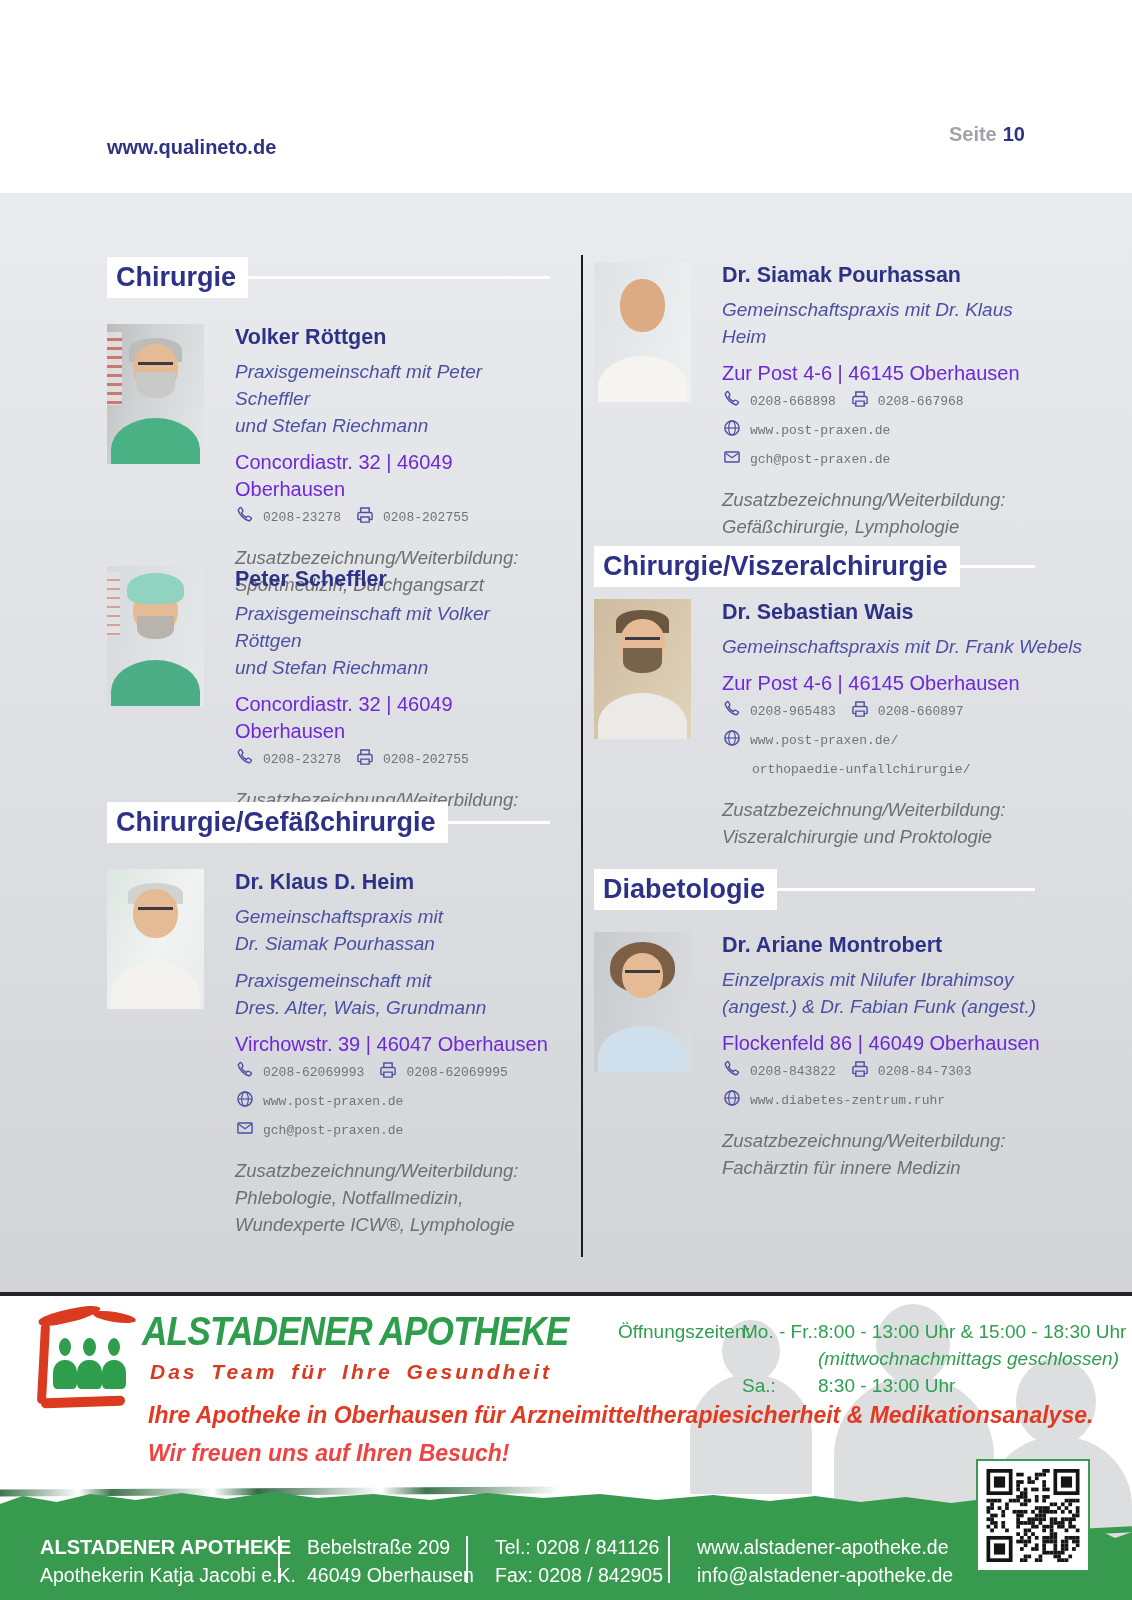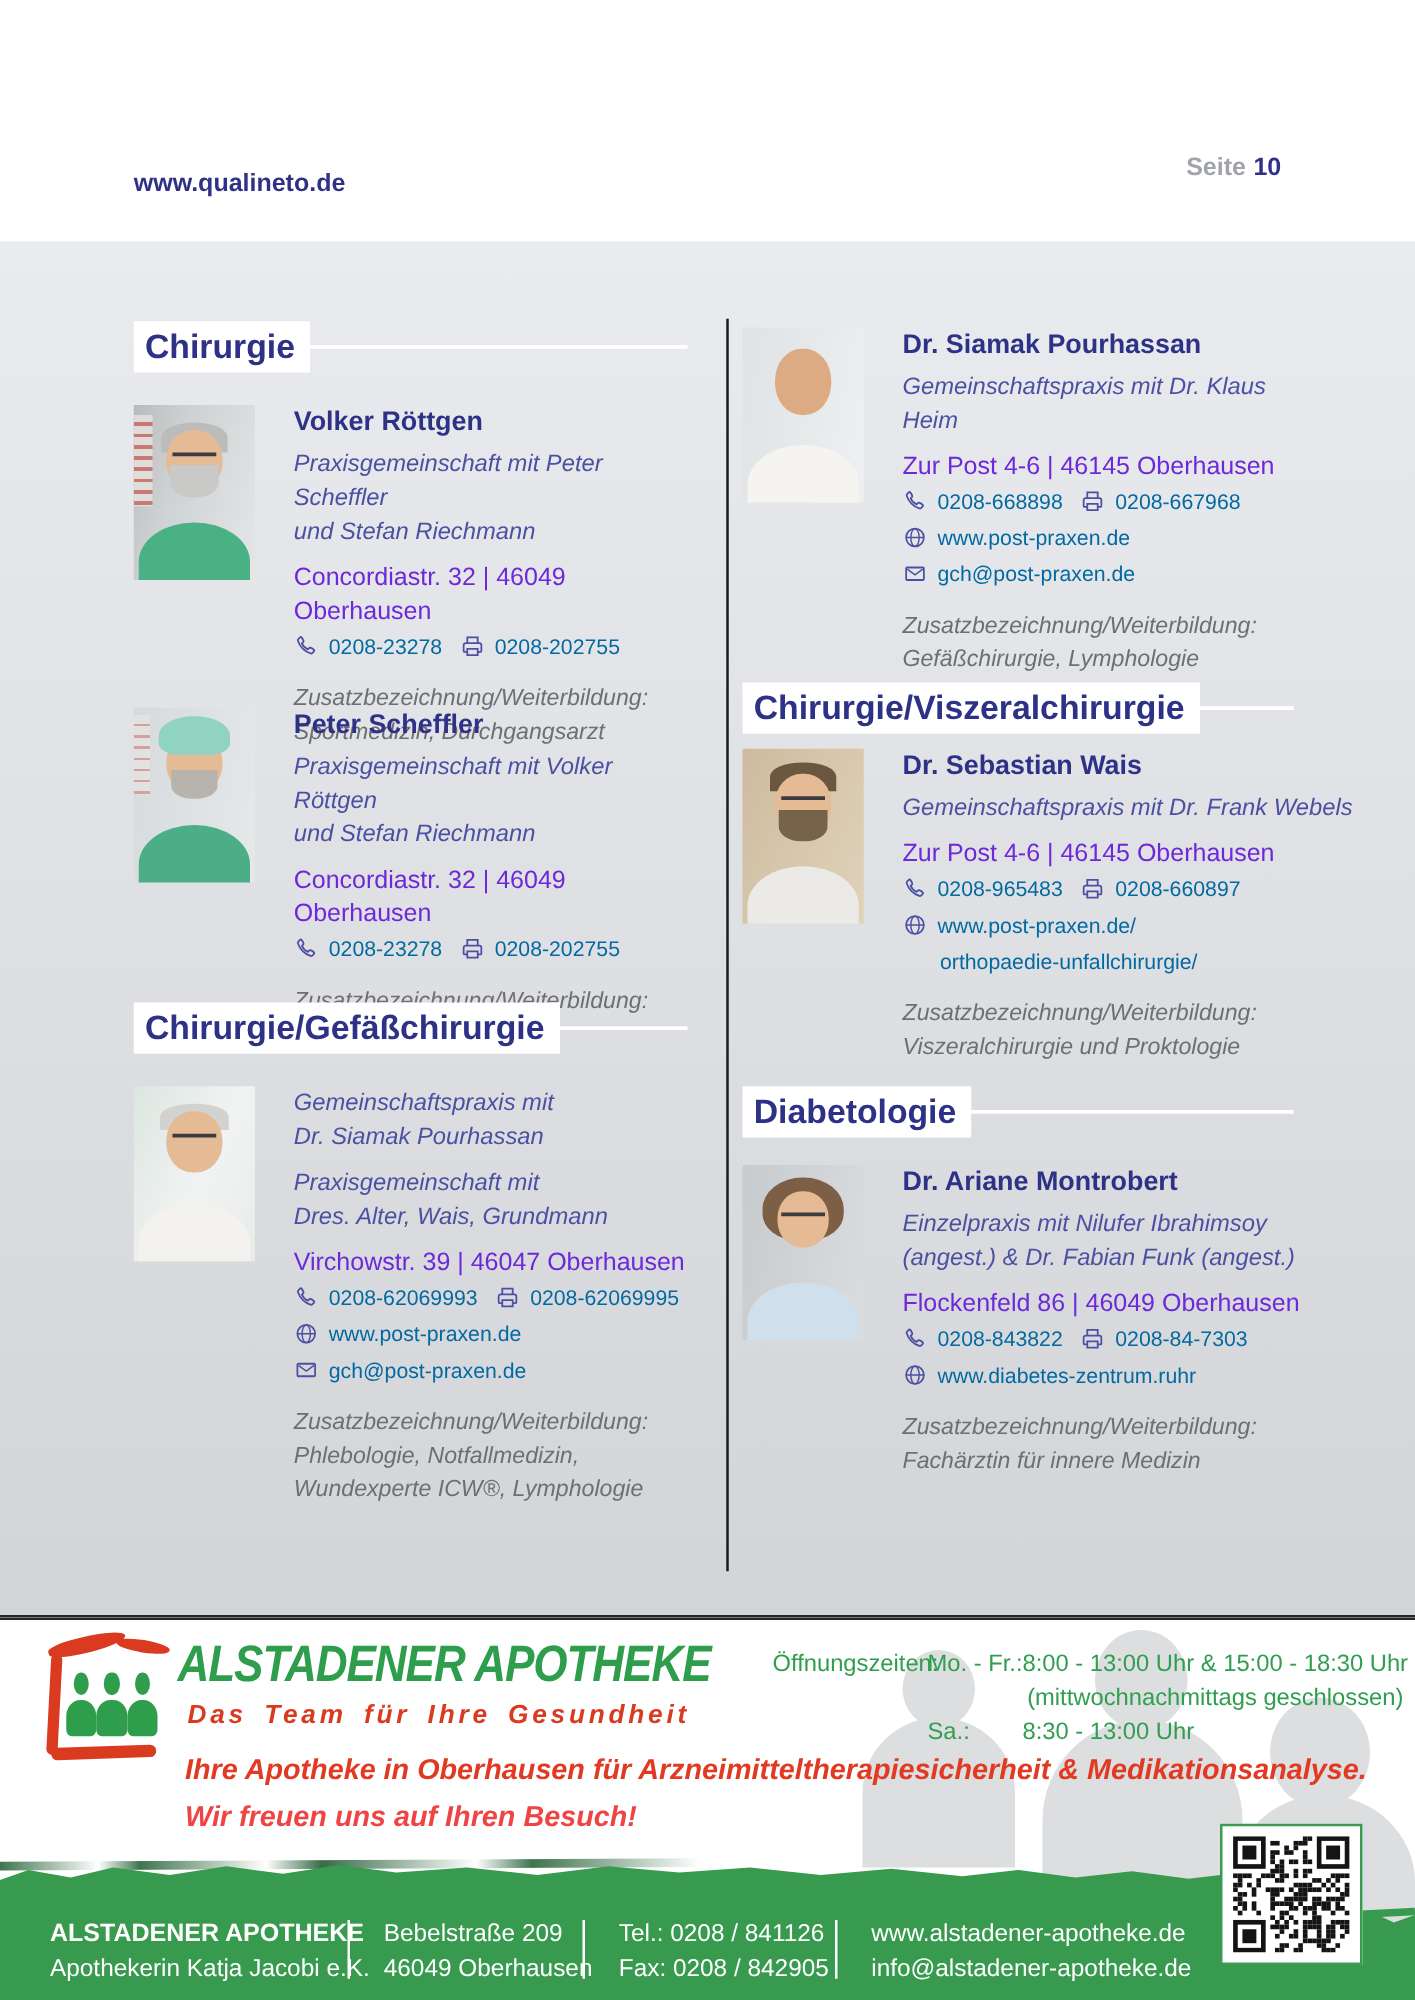--- a/index.html
+++ b/index.html
@@ -18,21 +18,21 @@
   .shead{position:absolute;display:flex;align-items:center;}
   .shead-box{background:#ffffff;color:#2e3286;font-weight:700;font-size:27px;line-height:1.05;
              padding:6px 12px 7px 9px;white-space:nowrap;}
   .shead-line{flex:1;height:3px;background:#ffffff;}
   .entry{position:absolute;display:flex;}
   .photo{width:97px;height:140px;position:relative;overflow:hidden;flex:none;}
   .info{margin-left:31px;width:320px;}
   .name{font-size:21.5px;font-weight:700;color:#2e3286;margin-bottom:7px;line-height:27px;}
   .practice{font-size:19px;font-style:italic;color:#4c50a2;line-height:27px;margin-bottom:10px;}
   .addr{font-size:20px;color:#6d28d9;line-height:27px;}
-  .crow{font-size:17px;color:#0369a1;line-height:29px;white-space:nowrap;}
+  .crow{font-size:13px;color:#737373;line-height:29px;white-space:nowrap;font-family:Liberation Mono, monospace;}
   .crow .gap{display:inline-block;width:14px;}
   .indent{padding-left:30px;}
   .zusatz{font-size:18.5px;font-style:italic;color:#6d6f72;line-height:27px;margin-top:12px;}
   .isvg{width:20px;height:20px;vertical-align:-4px;margin-right:8px;color:#4c50a2;}
   
   .ph-head,.ph-hair,.ph-beard,.ph-cap,.ph-torso,.ph-gl,.ph-deco{position:absolute;}
   .ph-head{left:27%;top:14%;width:46%;height:35%;background:#e5bb95;border-radius:48%;}
   .ph-torso{left:4%;bottom:-12%;width:92%;height:45%;border-radius:50% 50% 0 0;}
   .ph-gl{left:32%;top:27%;width:36%;height:6%;border-top:3px solid #3c3c40;}
   .p1{background:linear-gradient(105deg,#b9babc,#cfd2d4 35%,#e4e6e7);}
@@ -69,21 +69,21 @@
   .lh-floor{position:absolute;left:5%;bottom:1%;width:82%;height:9%;background:#d93a20;transform:rotate(-2deg);border-radius:5px;}
   .lh-fig{position:absolute;top:34%;width:25%;height:48%;}
   .lh-fig::before{content:'';position:absolute;top:0;left:26%;width:48%;height:36%;border-radius:50%;background:#2e9e4d;}
   .lh-fig::after{content:'';position:absolute;bottom:0;left:2%;width:96%;height:56%;border-radius:46% 46% 18% 18%;background:#2e9e4d;}
   .logo-title{position:absolute;left:142px;top:12px;font-size:41px;font-weight:800;font-style:italic;
               color:#2e9e4d;transform:scaleX(.86);transform-origin:left;white-space:nowrap;letter-spacing:-1px;z-index:2;}
   .logo-tag{position:absolute;left:150px;top:64px;font-size:21px;font-weight:700;font-style:italic;
             color:#d93a20;letter-spacing:3px;word-spacing:5px;white-space:nowrap;z-index:2;}
   .hours{position:absolute;left:618px;top:22px;display:grid;grid-template-columns:124px 76px auto;
          color:#2f9e4f;font-size:19px;line-height:27px;z-index:2;}
-  .hours .it{text-align:center;}
+  .hours .it{font-style:italic;}
   .admsg1{position:absolute;left:148px;top:106px;font-size:23px;font-weight:700;font-style:italic;color:#e23a22;z-index:2;white-space:nowrap;}
   .admsg2{position:absolute;left:148px;top:144px;font-size:23px;font-weight:700;font-style:italic;color:#ef4444;z-index:2;}
   .green-bar{position:absolute;left:0;top:186px;width:1132px;height:120px;background:#389a4e;z-index:1;
     clip-path:polygon(0 22px,2% 14px,5% 20px,8% 12px,12% 18px,16% 11px,20% 17px,24% 10px,28% 16px,33% 12px,
       38% 18px,43% 11px,48% 16px,53% 12px,58% 18px,63% 13px,68% 19px,72% 14px,76% 20px,80% 15px,84% 21px,
       87% 17px,90% 26px,93% 44px,95.5% 56px,97% 48px,98.5% 56px,100% 50px,100% 120px,0 120px);}
   .streak-dark{position:absolute;left:0;top:192px;width:560px;height:7px;z-index:1;opacity:.85;transform:rotate(-.3deg);
     background:linear-gradient(90deg,#1e5c30 0%,transparent 14%,#1e5c30 20%,transparent 38%,#14512a 46%,transparent 68%,#1e5c30 76%,transparent 100%);}
   .streak-green{position:absolute;left:1062px;top:232px;width:70px;height:6px;background:#389a4e;transform:rotate(-3deg);z-index:1;}
   .fcol{position:absolute;top:237px;color:#fff;font-size:19.5px;line-height:28px;z-index:2;white-space:nowrap;}
@@ -176,20 +176,21 @@
   </div>
 
   <div class="entry" style="left:107px;top:869px">
     <div class="photo p3">
       <div class="ph-hair"></div>
         <div class="ph-head"></div>
         <div class="ph-gl"></div>
         <div class="ph-torso"></div>
     </div>
     <div class="info">
+      <div class="name">Dr. Klaus D. Heim</div>
       <div class="practice">
         <span>Gemeinschaftspraxis mit</span><br>
         <span>Dr. Siamak Pourhassan</span>
       </div>
       <div class="practice">
         <span>Praxisgemeinschaft mit</span><br>
         <span>Dres. Alter, Wais, Grundmann</span>
       </div>
       <div class="addr">Virchowstr. 39 | 46047 Oberhausen</div>
       <div class="crow">

